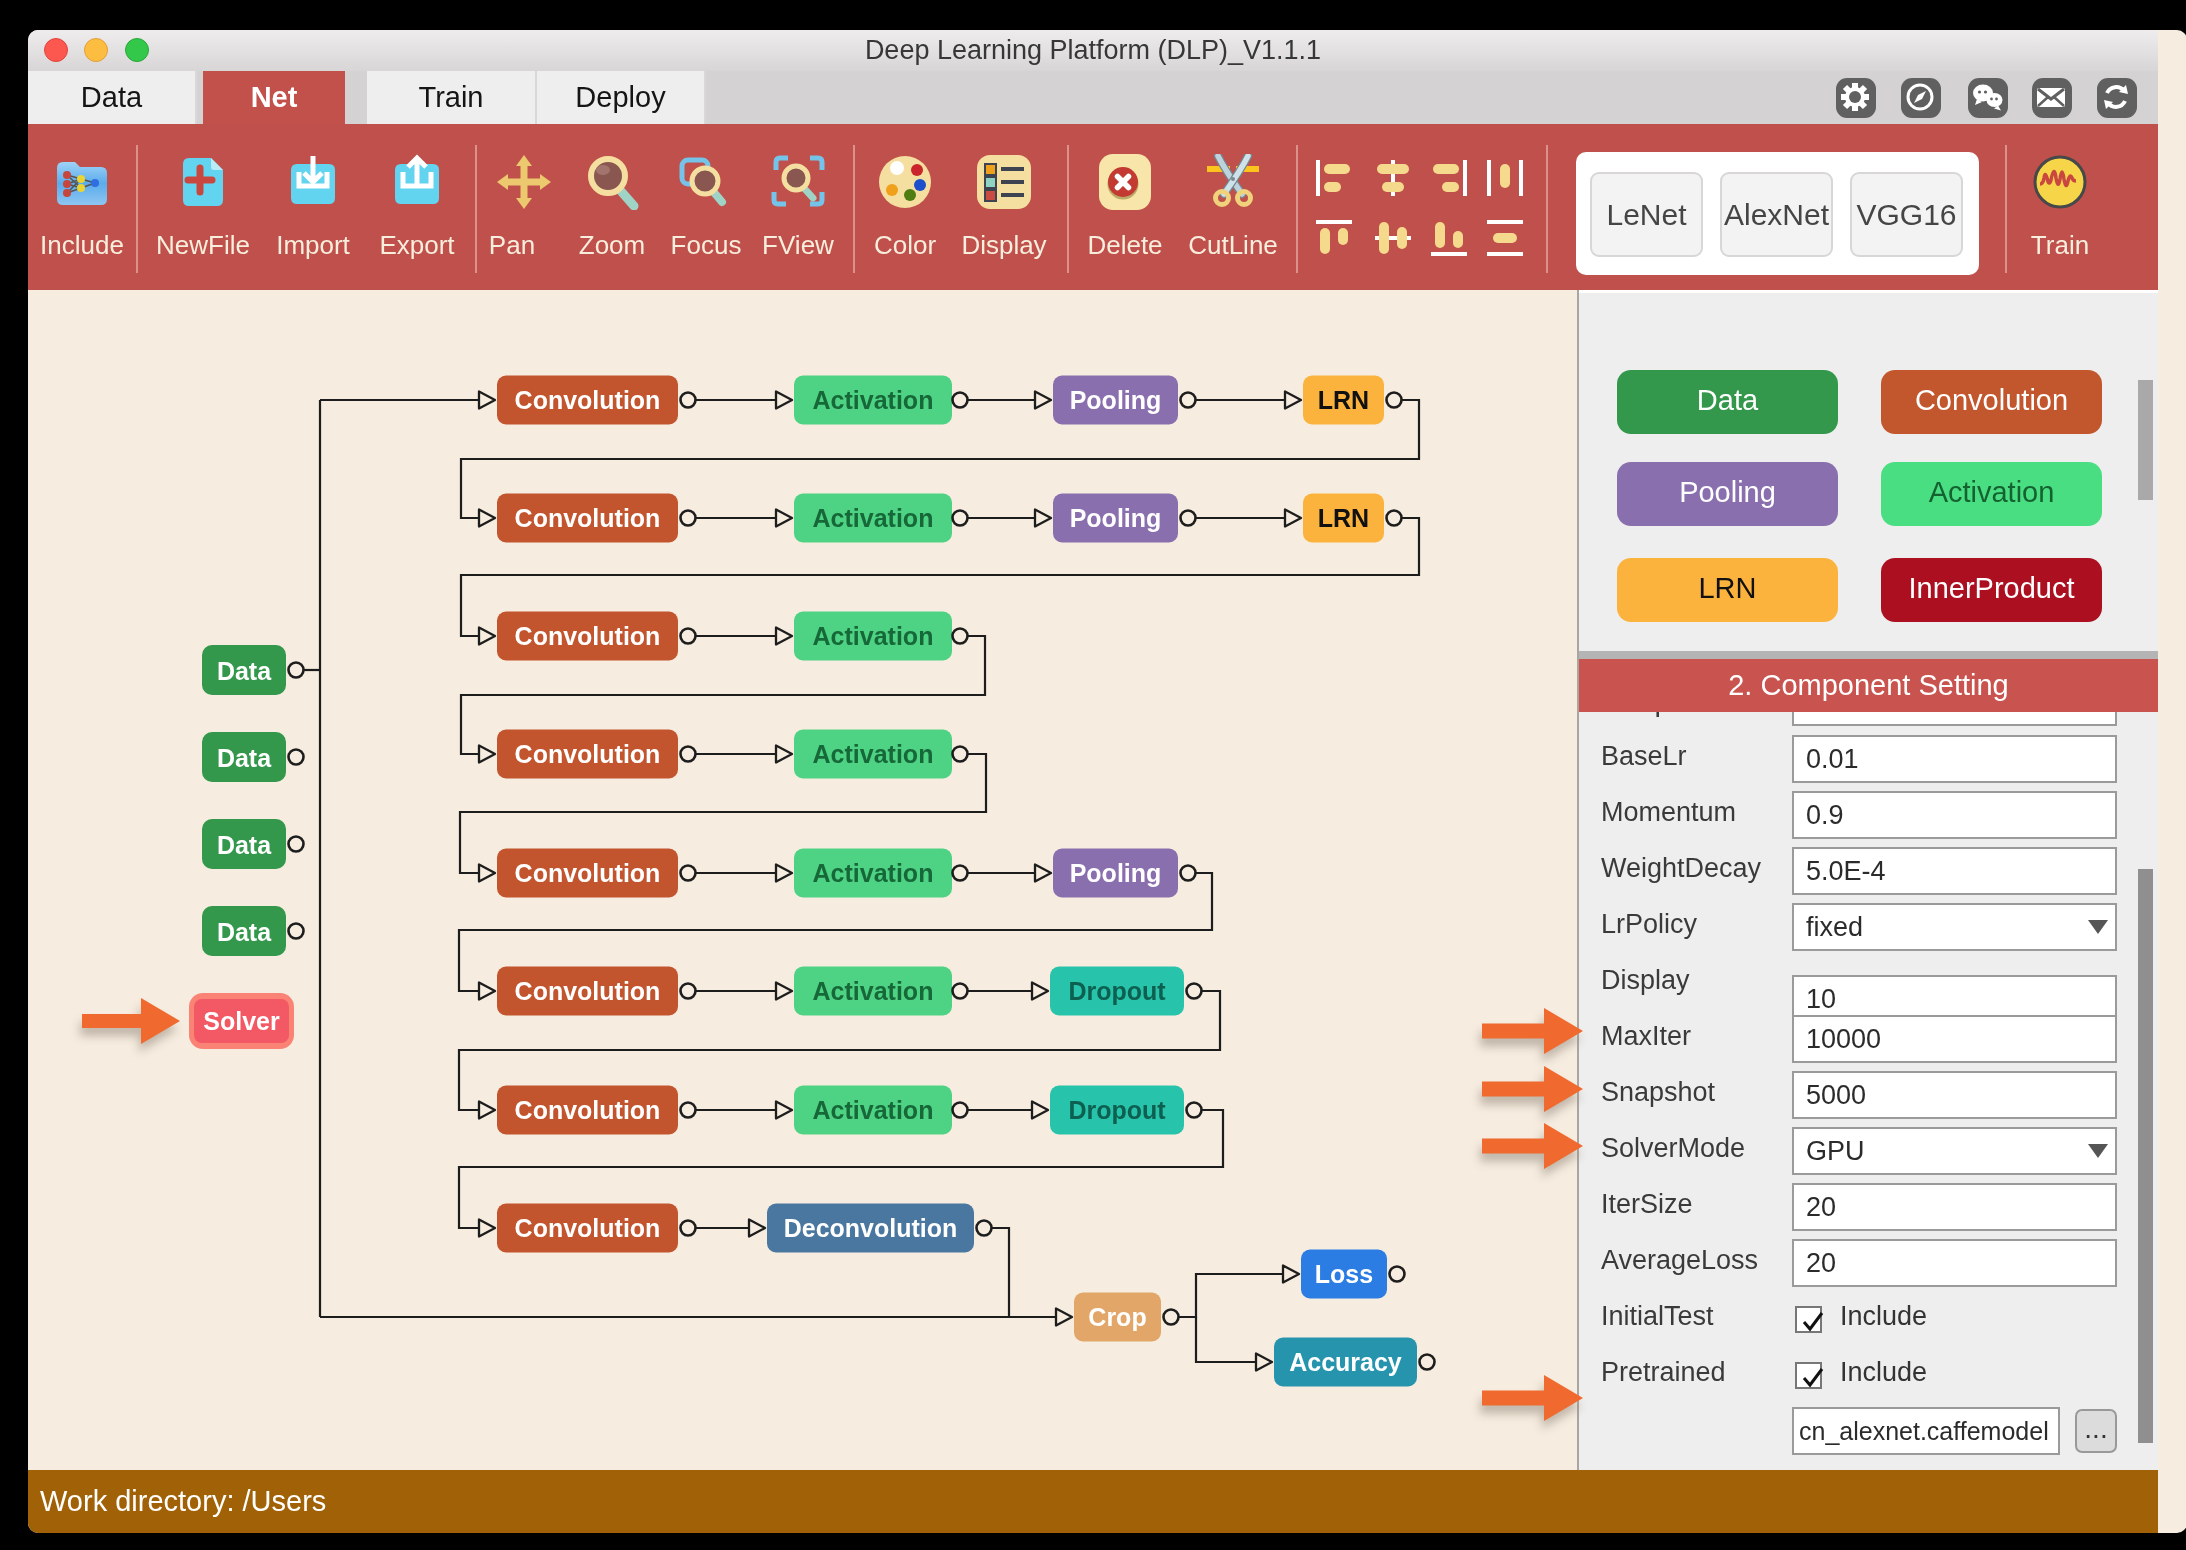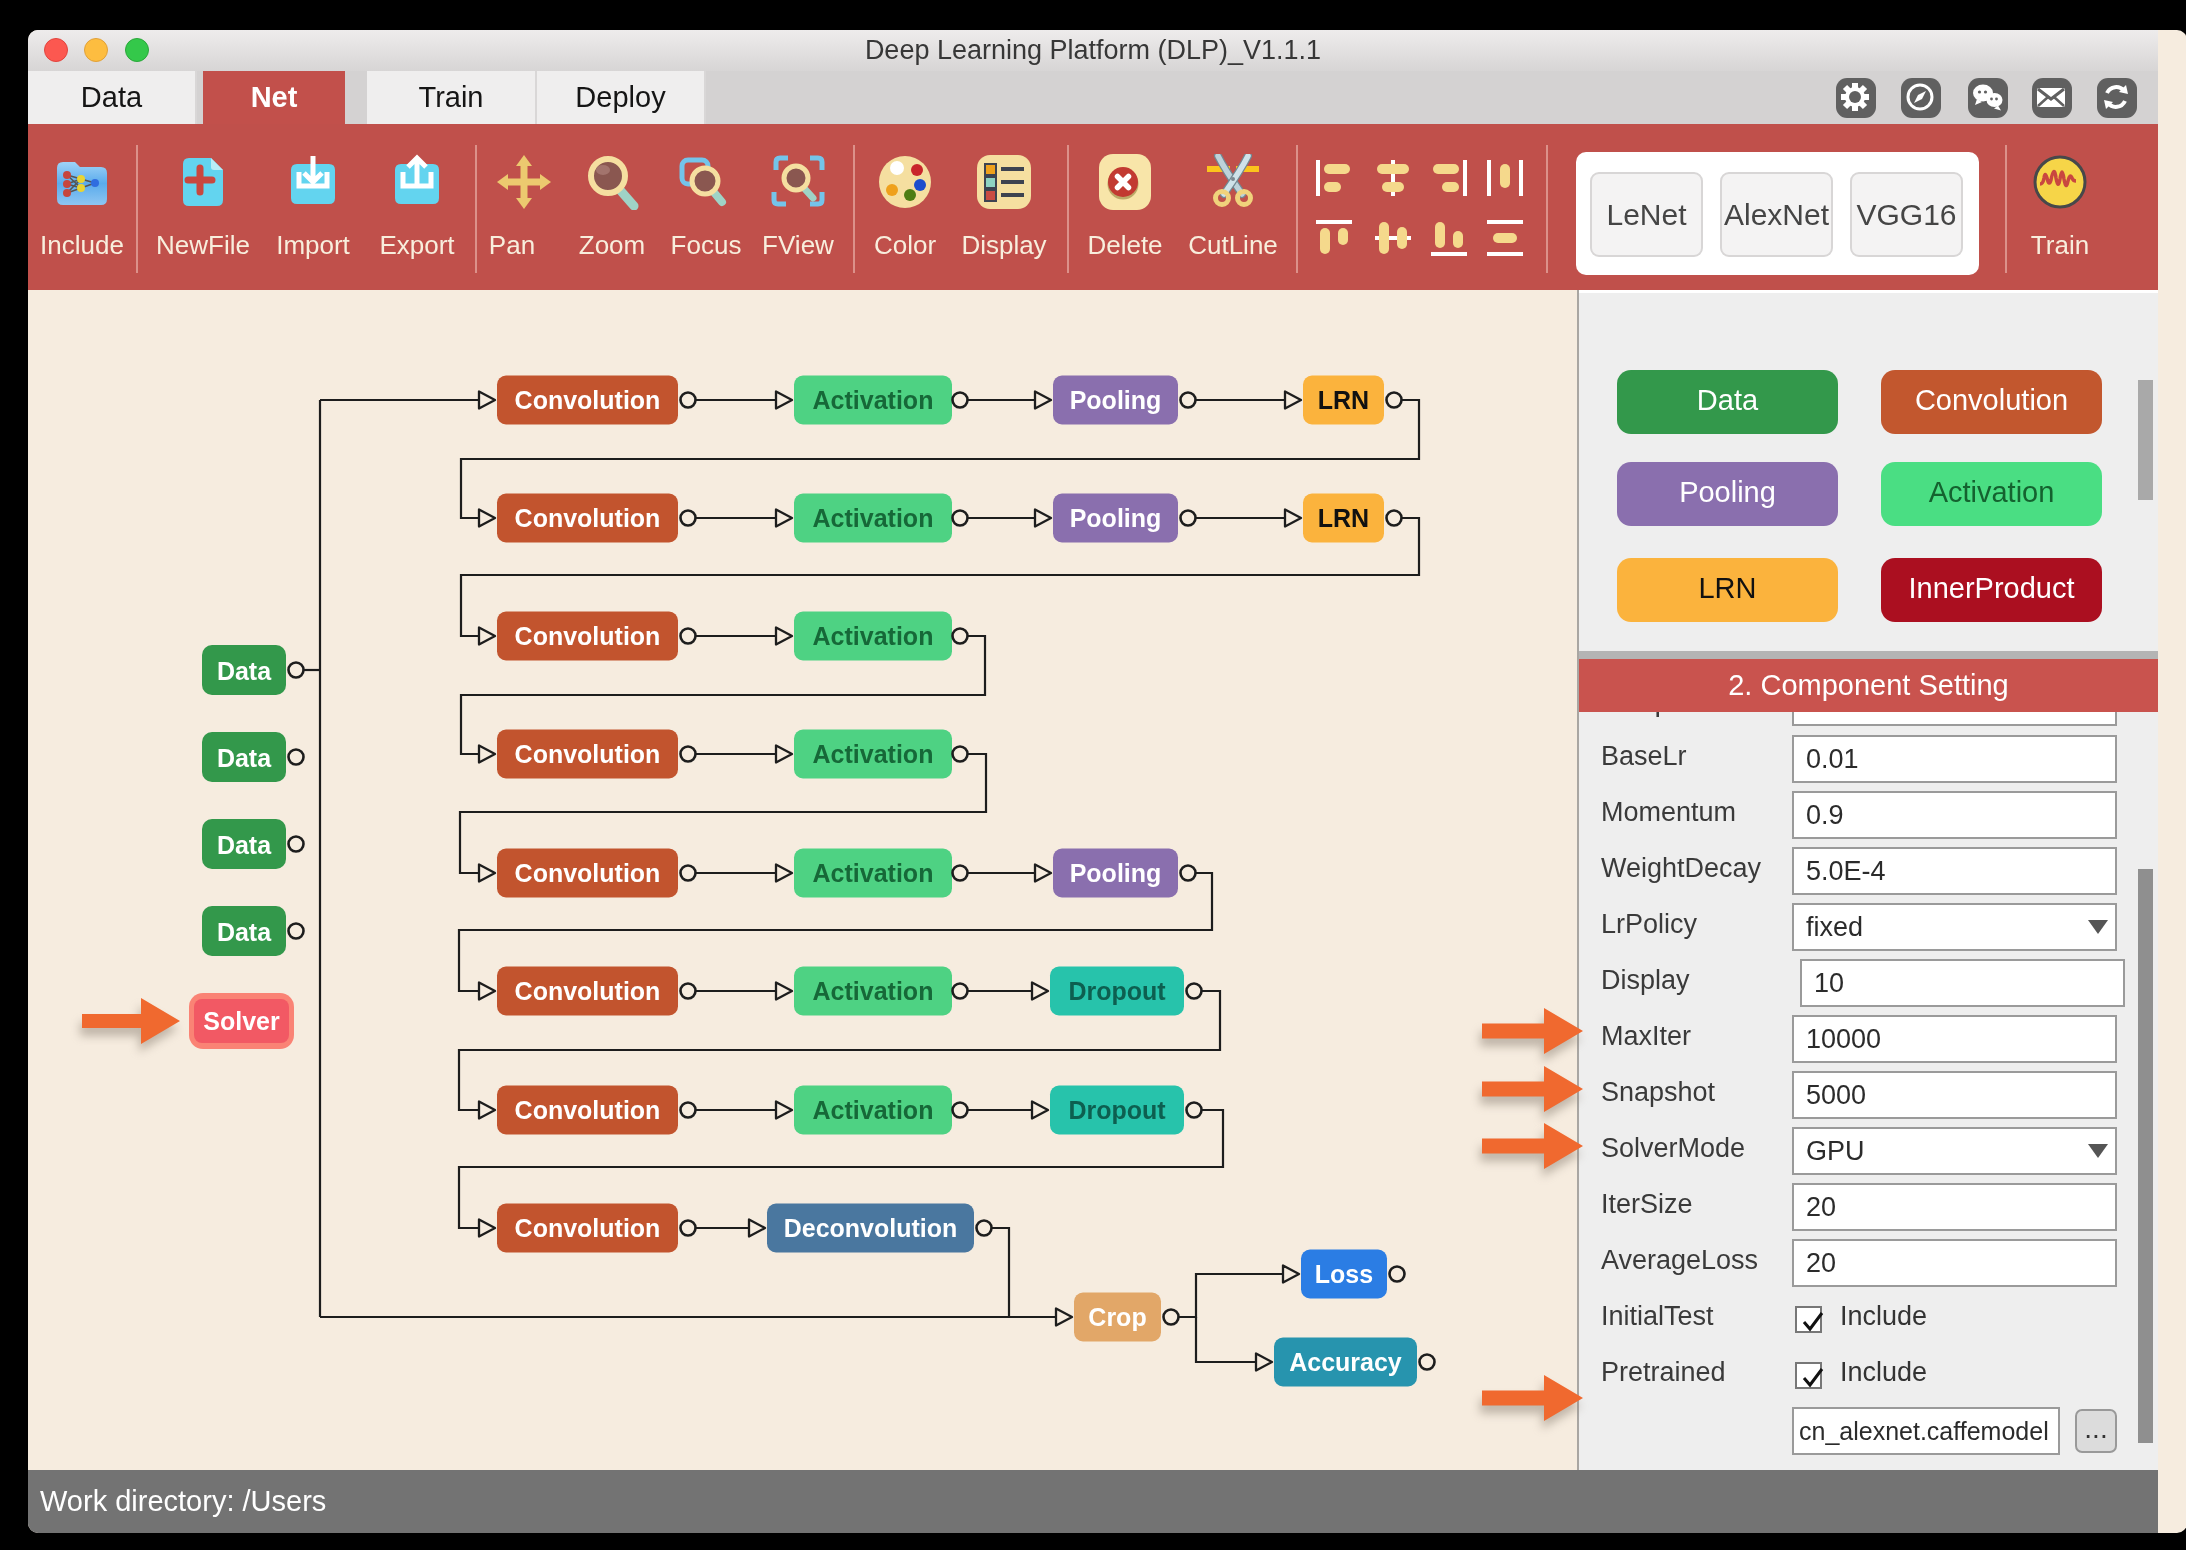--- a/index.html
+++ b/index.html
@@ -26,21 +26,21 @@
 .phead{position:absolute;left:0;width:579px;background:#c9534e;color:#fff;text-align:center;font-size:29px;}
 .npbtn{position:absolute;width:221px;height:64px;border-radius:14px;text-align:center;font-size:29px;color:#fff;}
 .npbtn span{display:block;margin-top:14px;}
 .formlabel{position:absolute;left:22px;font-size:27px;color:#3a3a3a;white-space:nowrap;}
 .forminput{position:absolute;left:213px;width:325px;height:48px;background:#fff;border:2px solid #9a9a9a;box-sizing:border-box;font-size:27px;color:#2b2b2b;line-height:44px;padding-left:12px;}
 .ddtri{position:absolute;width:0;height:0;border-left:10px solid transparent;border-right:10px solid transparent;border-top:14px solid #555;}
 .chk{position:absolute;left:216px;width:27px;height:27px;background:#fff;border:2px solid #777;box-sizing:border-box;}
 .chk svg{position:absolute;left:-2px;top:-4px;}
 .inc{position:absolute;left:261px;font-size:27px;color:#333;}
 
-#statusbar{position:absolute;left:0;top:1440px;width:2130px;height:65px;background:#737373;color:#fff;font-size:29px;line-height:63px;padding-left:12px;box-sizing:border-box;}
+#statusbar{position:absolute;left:0;top:1440px;width:2130px;height:65px;background:#a16207;color:#fff;font-size:29px;line-height:63px;padding-left:12px;box-sizing:border-box;}
 </style>
 </head>
 <body>
 <div id="win">
   <div id="titlebar">
     <div class="tl" style="left:16px;background:#fc5850;border:1px solid #e1443e;box-sizing:border-box;"></div>
     <div class="tl" style="left:56px;background:#fdbd40;border:1px solid #e0a039;box-sizing:border-box;"></div>
     <div class="tl" style="left:97px;background:#34c84a;border:1px solid #2ba73b;box-sizing:border-box;"></div>
     <div id="title">Deep Learning Platform (DLP)_V1.1.1</div>
   </div>
@@ -398,21 +398,21 @@
         <div class="formlabel" style="top:29px;">BaseLr</div>
         <div class="forminput" style="top:23px;">0.01</div>
         <div class="formlabel" style="top:85px;text-align:right;">Momentum</div>
         <div class="forminput" style="top:79px;">0.9</div>
         <div class="formlabel" style="top:141px;">WeightDecay</div>
         <div class="forminput" style="top:135px;">5.0E-4</div>
         <div class="formlabel" style="top:197px;">LrPolicy</div>
         <div class="forminput" style="top:191px;">fixed</div>
         <div class="ddtri" style="left:509px;top:208px;"></div>
         <div class="formlabel" style="top:253px;">Display</div>
-        <div class="forminput" style="top:247px;margin-left:8px;">10</div>
+        <div class="forminput" style="top:263px;">10</div>
         <div class="formlabel" style="top:309px;">MaxIter</div>
         <div class="forminput" style="top:303px;">10000</div>
         <div class="formlabel" style="top:365px;">Snapshot</div>
         <div class="forminput" style="top:359px;">5000</div>
         <div class="formlabel" style="top:421px;">SolverMode</div>
         <div class="forminput" style="top:415px;">GPU</div>
         <div class="ddtri" style="left:509px;top:432px;"></div>
         <div class="formlabel" style="top:477px;">IterSize</div>
         <div class="forminput" style="top:471px;">20</div>
         <div class="formlabel" style="top:533px;">AverageLoss</div>

